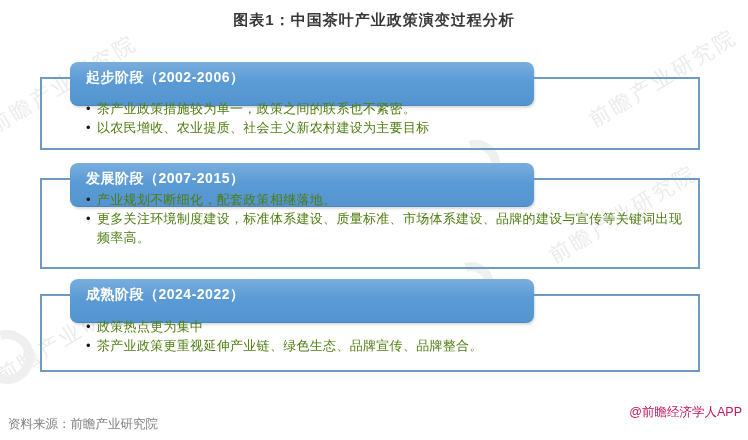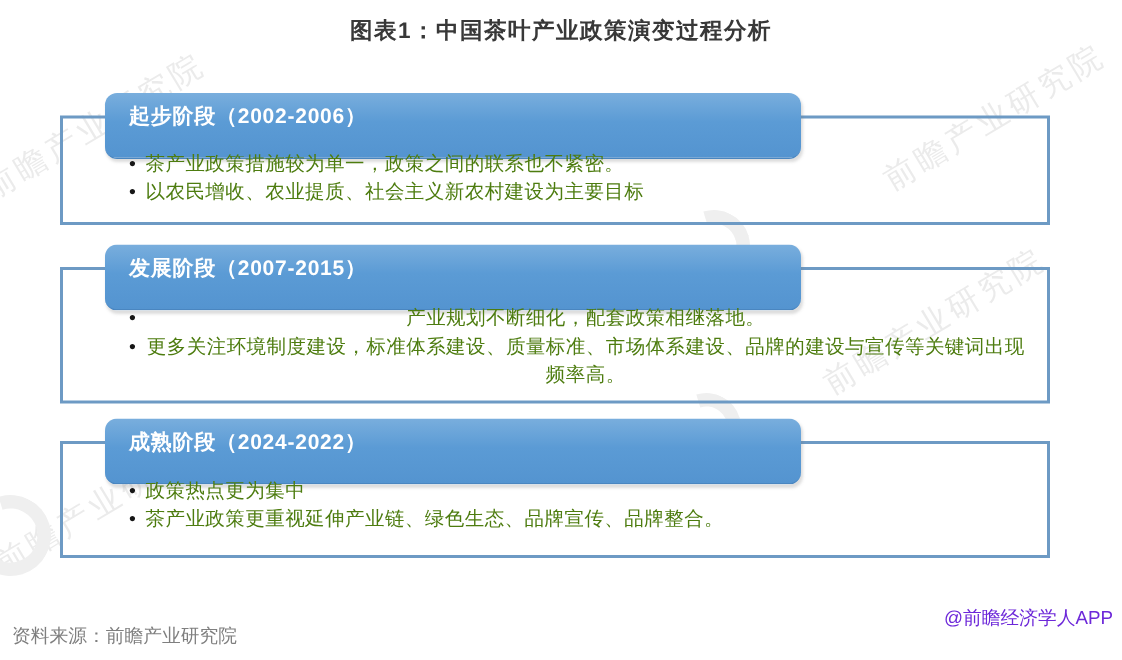--- a/index.html
+++ b/index.html
@@ -84,33 +84,33 @@
     content: "\2022";
     position: absolute;
     left: 0; top: 0;
     font-size: 13px;
     color: #161616;
   }
   #box-1 { top: 77px;  height: 73px; }
   #box-2 { top: 178px; height: 91px; }
   #box-3 { top: 294px; height: 78px; }
   #box-1 .bullets { margin: 20px 14px 0 44px; }
-  #box-2 .bullets { margin: 22px 14px 0 44px; text-align: center; }
+  #box-2 .bullets { margin: 10px 14px 0 44px; }
   #box-3 .bullets { margin: 21px 14px 12px 44px; }
   
   .footer {
     position: absolute;
     top: 404px; left: 0;
     width: 748px;
     height: 18px;
     font-size: 12.5px;
     color: #7f7f7f;
   }
   .footer-source { position: absolute; left: 8px; top: 12px; }
-  .footer-credit { position: absolute; right: 6px; top: 0; color: #6d28d9; }
+  .footer-credit { position: absolute; right: 6px; top: 0; color: #be185d; }
 </style>
 </head>
 <body>
 
 <div class="canvas">
 
   <div class="wm" style="left:-52px; top:70px;">前瞻产业研究院</div>
   <div class="wm" style="left:548px; top:64px;">前瞻产业研究院</div>
   <div class="wm" style="left:508px; top:200px;">前瞻产业研究院</div>
   <div class="wm" style="left:-44px; top:320px;">前瞻产业研究院</div>

